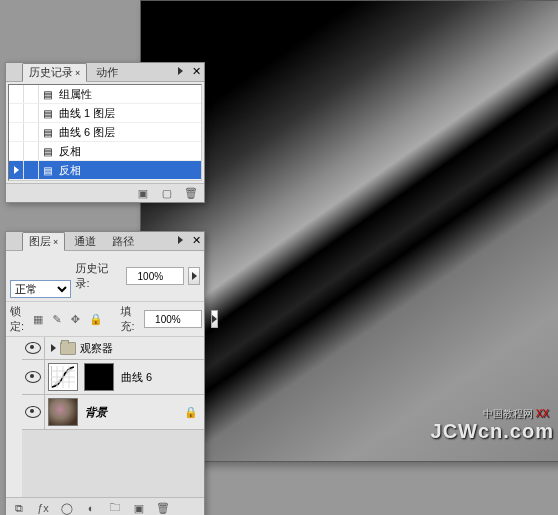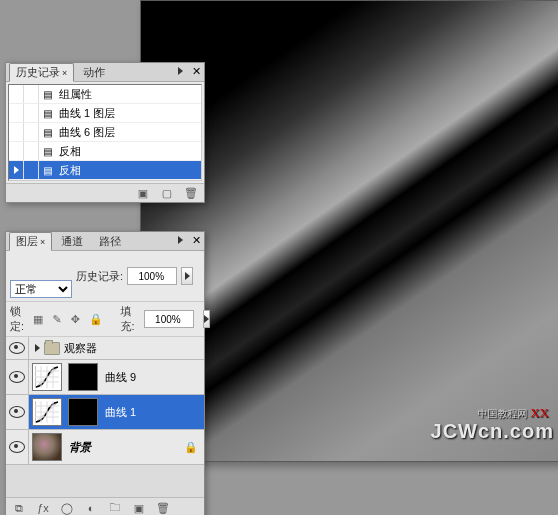--- a/index.html
+++ b/index.html
@@ -42,38 +42,37 @@
   .watermark-sub {
     position: absolute;
     bottom: 40px;
     right: 10px;
     color: #d0d0d0;
     font-size: 10px;
     text-shadow: 1px 1px 1px #000;
   }
   .watermark-xx {
     color: #d00;
-    font-size: 13px;
-    font-family: Liberation Serif, serif;
+    font-size: 10px;
   }
 
   
   .panel {
     position: absolute;
     background: #e9e9e9;
     border: 1px solid #888;
     box-shadow: 2px 2px 6px rgba(0,0,0,0.3);
   }
   .panel-tabs {
     display: flex;
     align-items: center;
     background: #d4d4d4;
     border-bottom: 1px solid #aaa;
     height: 18px;
-    padding: 0 3px;
+    padding: 0 16px;
     position: relative;
   }
   .tab {
     padding: 1px 6px;
     font-size: 11px;
     color: #333;
     cursor: pointer;
     border: 1px solid transparent;
     margin-right: 2px;
   }
@@ -199,21 +198,21 @@
   .opts-label {
     font-size: 11px;
     color: #333;
   }
   .pct-input {
     width: 34px;
     height: 14px;
     font-size: 10px;
     border: 1px solid #aaa;
     text-align: right;
-    padding-right: 12px;
+    padding-right: 20px;
     background: #fff;
   }
   .arrow-btn {
     width: 10px;
     height: 16px;
     border: 1px solid #aaa;
     background: linear-gradient(#fff,#ddd);
     font-size: 8px;
     display: inline-flex;
     align-items: center;
@@ -234,20 +233,21 @@
     display: inline-flex;
     align-items: center;
     justify-content: center;
     color: #666;
     cursor: pointer;
   }
 
   .layers-body {
     background: #dcdcdc;
     min-height: 160px;
+    margin-left: 16px;
   }
   .layer-row {
     display: flex;
     align-items: center;
     height: 34px;
     border-bottom: 1px solid #bbb;
     background: #e9e9e9;
     font-size: 11px;
   }
   .layer-row.group {
@@ -477,42 +477,21 @@
             <line x1="0" y1="0" x2="0" y2="22" stroke="#888"></line>
             <line x1="6" y1="0" x2="6" y2="22" stroke="#ddd"></line>
             <line x1="12" y1="0" x2="12" y2="22" stroke="#ddd"></line>
             <line x1="18" y1="0" x2="18" y2="22" stroke="#ddd"></line>
             <line x1="0" y1="5" x2="24" y2="5" stroke="#ddd"></line>
             <line x1="0" y1="11" x2="24" y2="11" stroke="#ddd"></line>
             <line x1="0" y1="16" x2="24" y2="16" stroke="#ddd"></line>
           </svg>
         </span>
         <span class="thumb mask"></span>
-        <span class="layer-label">曲线 9</span>
-      </div>
-      <div class="layer-row selected">
-        <div class="vis-col">
-          <span class="eye-icon"></span>
-        </div>
-        <span class="thumb curves">
-          <svg viewBox="0 0 24 22">
-            <rect x="0" y="0" width="24" height="22" fill="#fff" stroke="none"></rect>
-            <path d="M1 21 L23 1" stroke="#bbb" stroke-width="1"></path>
-            <path d="M1 21 Q8 20 12 11 T23 1" stroke="#000" fill="none" stroke-width="1.5"></path>
-            <line x1="0" y1="0" x2="0" y2="22" stroke="#888"></line>
-            <line x1="6" y1="0" x2="6" y2="22" stroke="#ddd"></line>
-            <line x1="12" y1="0" x2="12" y2="22" stroke="#ddd"></line>
-            <line x1="18" y1="0" x2="18" y2="22" stroke="#ddd"></line>
-            <line x1="0" y1="5" x2="24" y2="5" stroke="#ddd"></line>
-            <line x1="0" y1="11" x2="24" y2="11" stroke="#ddd"></line>
-            <line x1="0" y1="16" x2="24" y2="16" stroke="#ddd"></line>
-          </svg>
-        </span>
-        <span class="thumb mask"></span>
-        <span class="layer-label">曲线 1</span>
+        <span class="layer-label">曲线 6</span>
       </div>
       <div class="layer-row">
         <div class="vis-col">
           <span class="eye-icon"></span>
         </div>
         <span class="thumb eye-img"></span>
         <span class="layer-label italic">背景</span>
         <span class="lock-small">🔒</span>
       </div>
     </div>

